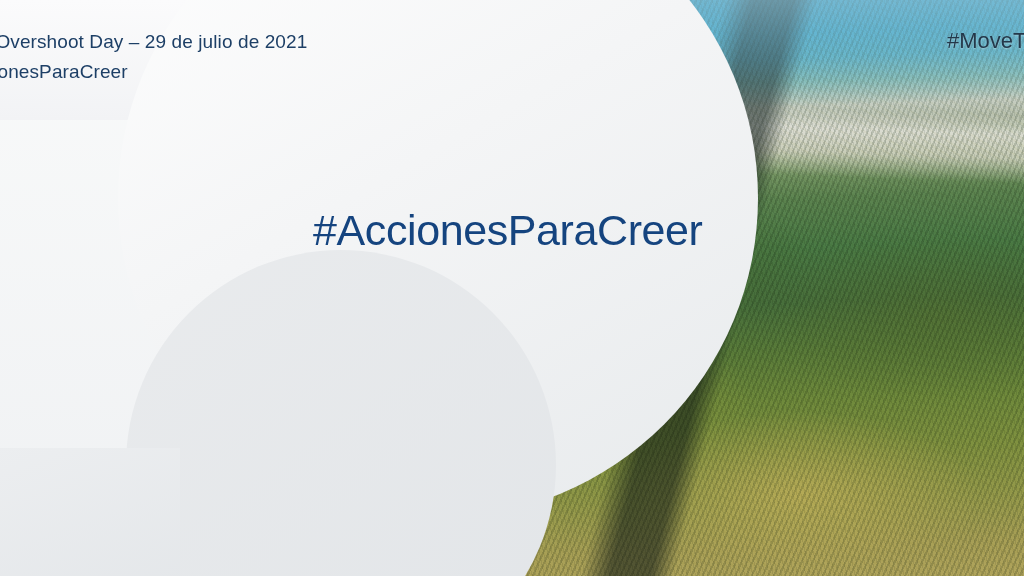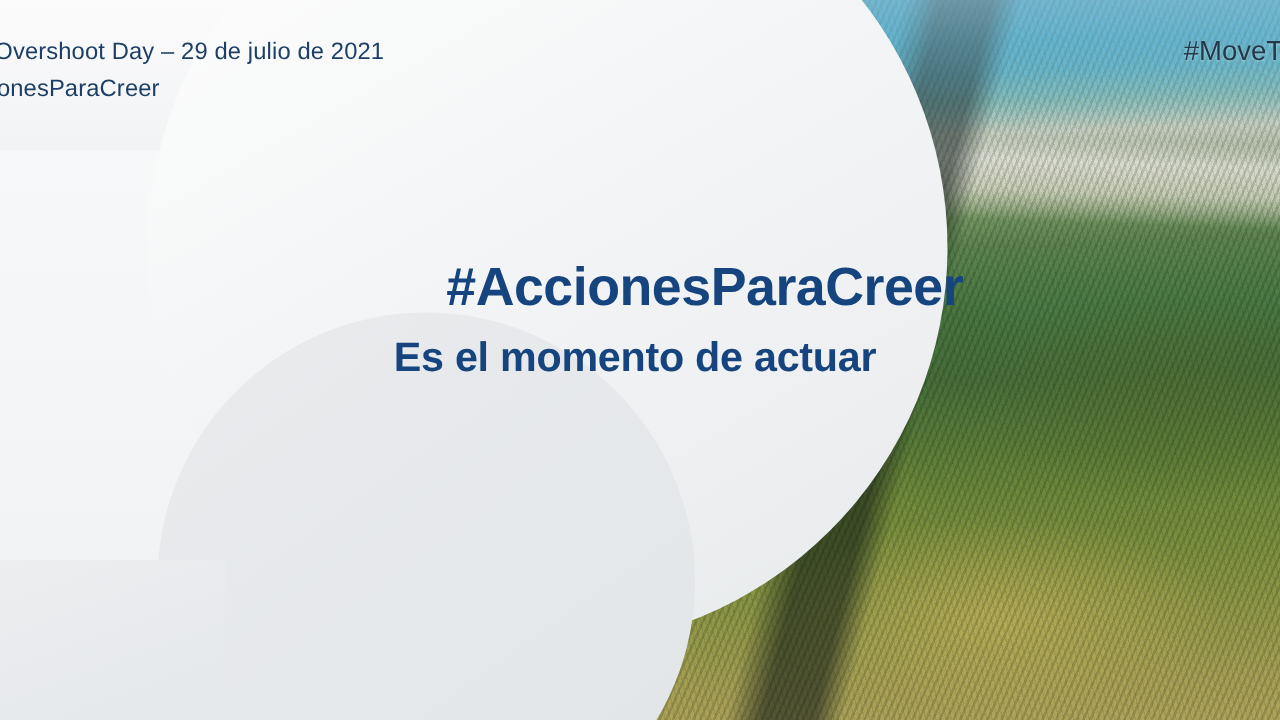--- a/index.html
+++ b/index.html
@@ -138,25 +138,24 @@
     letter-spacing:.1px;
     white-space:nowrap;
   }
   .kicker .l2{display:block;}
 
   .headline{
     position:absolute;
     left:313px;top:206px;
     color:#15447f;
     font-size:43px;
-    font-weight:bold;
+    font-weight:normal;
     letter-spacing:-.4px;
     line-height:48px;
     white-space:nowrap;
-    margin-left:44px;
   }
   .subhead{
     position:absolute;
     left:315px;top:267px;
     color:#15447f;
     font-size:33px;
     font-weight:bold;
     letter-spacing:-.2px;
     line-height:38px;
     white-space:nowrap;
@@ -190,17 +189,16 @@
   <div class="mask-disc"></div>
   <div class="mask-notch"></div>
   <div class="mask-bottomleft"></div>
 
   <div class="kicker">
     <span class="l1">th Overshoot Day – 29 de julio de 2021</span>
     <span class="l2">ccionesParaCreer</span>
   </div>
 
   <div class="headline">#AccionesParaCreer</div>
-  <div class="subhead">Es el momento de actuar</div>
 
   <div class="hashtag-right">#MoveTh</div>
 
 </div>
 
 </body></html>

